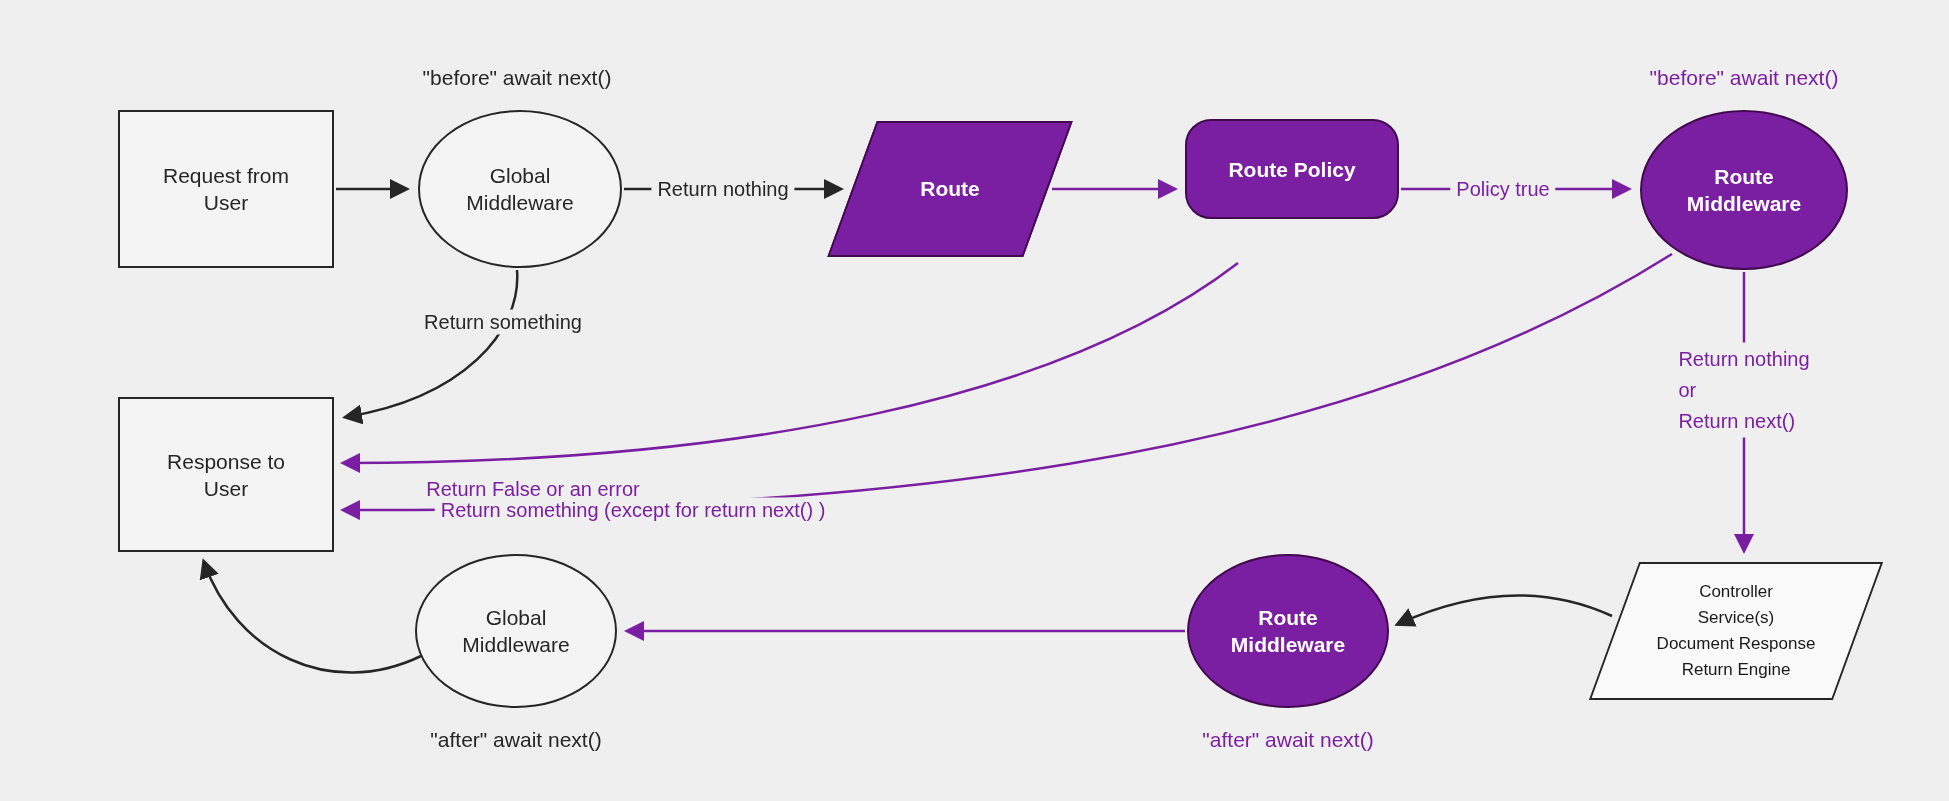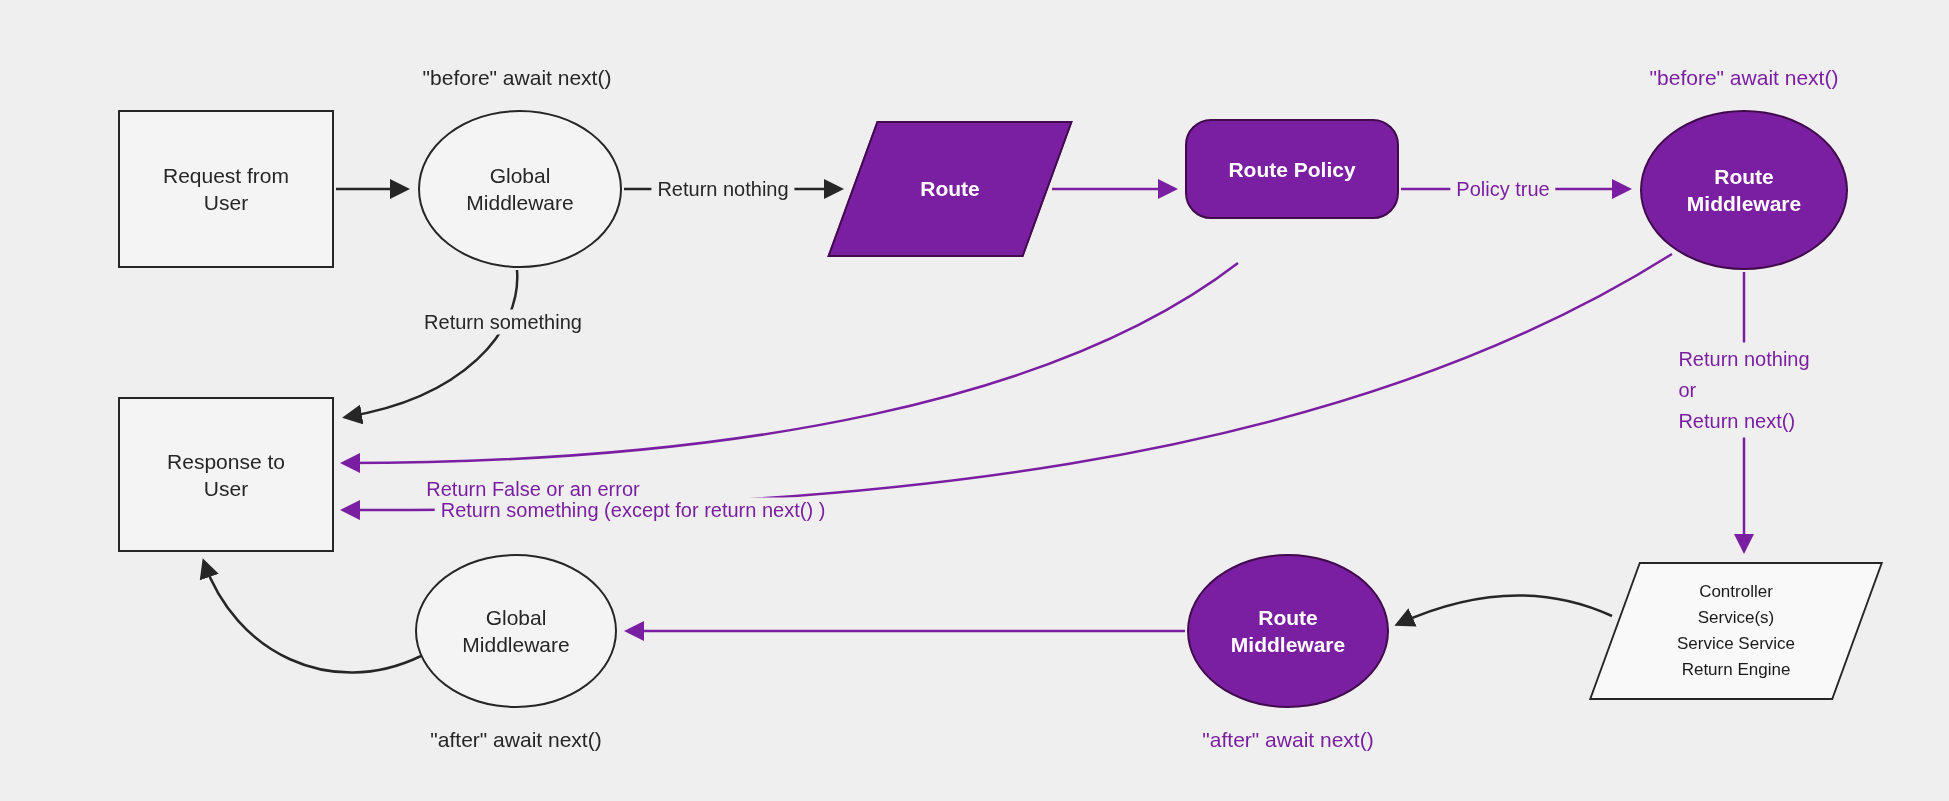--- a/index.html
+++ b/index.html
@@ -104,21 +104,21 @@
       <div>Route</div>
       <div>Middleware</div>
     </div>
   </div>
 
   <div class="pgram" style="left:1614px;top:562px;width:244px;height:138px;">
     <div class="skew light-skew"></div>
     <div class="content small-dark">
       <div>Controller</div>
       <div>Service(s)</div>
-      <div>Service Service</div>
+      <div>Document Response</div>
       <div>Return Engine</div>
     </div>
   </div>
 
   <div class="node ellipse purple-node" style="left:1187px;top:554px;width:202px;height:154px;">
     <div>
       <div>Route</div>
       <div>Middleware</div>
     </div>
   </div>

